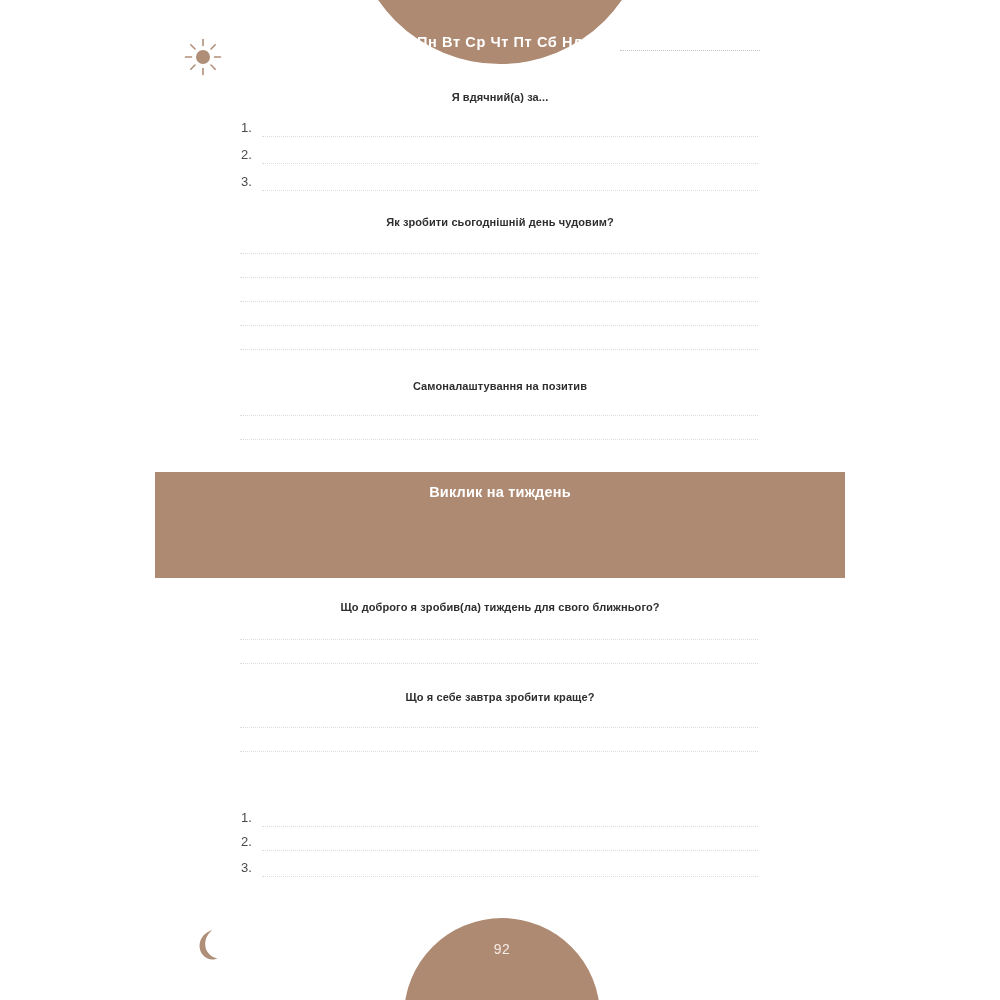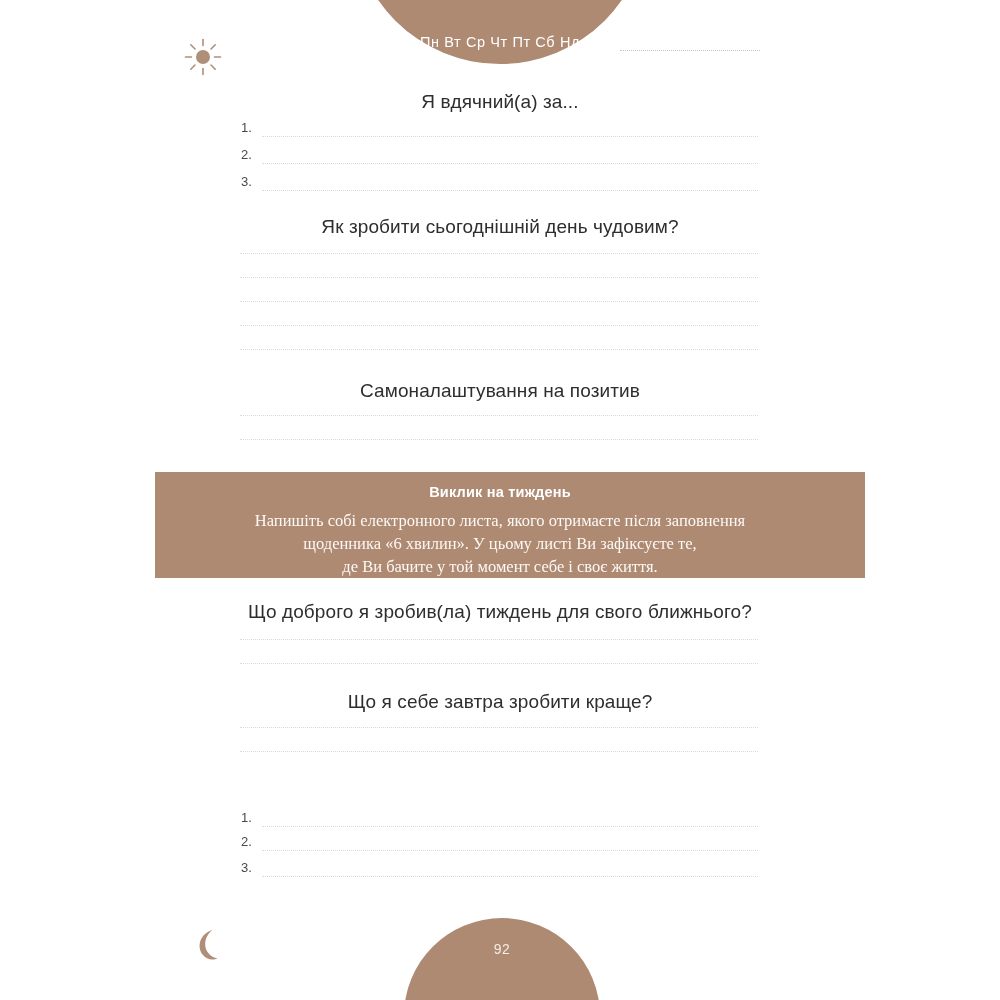--- a/index.html
+++ b/index.html
@@ -27,21 +27,21 @@
     border-radius: 50%;
     background: #ae8a72;
   }
   .weekdays {
     position: absolute;
     left: 352px;
     top: 34px;
     width: 296px;
     text-align: center;
     font-size: 14.5px;
-    font-weight: normal;
+    font-weight: bold;
     letter-spacing: 0.6px;
     color: #ffffff;
   }
   .date-line {
     position: absolute;
     left: 620px;
     top: 50px;
     width: 140px;
     height: 0;
     border-top: 1.5px dotted #c9c2bd;
@@ -84,22 +84,22 @@
     color: #f4ece7;
     letter-spacing: 0.5px;
   }
 
   
   .section-title {
     position: absolute;
     left: 240px;
     width: 520px;
     text-align: center;
-    font-size: 19px;
-    font-weight: 400;
+    font-size: 11px;
+    font-weight: 700;
     color: #2e2e2e;
     letter-spacing: 0.1px;
   }
   .rule {
     position: absolute;
     left: 240px;
     width: 518px;
     height: 0;
     border-top: 1.4px dotted #dcdcdc;
   }
@@ -115,21 +115,20 @@
   }
 
   
   .challenge-box {
     position: absolute;
     left: 155px;
     top: 472px;
     width: 690px;
     height: 106px;
     background: #ae8a72;
-    padding-left: 20px;
   }
   .challenge-title {
     position: absolute;
     left: 0;
     top: 12px;
     width: 690px;
     text-align: center;
     font-size: 14.5px;
     font-weight: bold;
     color: #ffffff;
@@ -184,25 +183,20 @@
   <div class="rule" style="top:301px"></div>
   <div class="rule" style="top:325px"></div>
   <div class="rule" style="top:349px"></div>
 
   <div class="section-title" style="top:380px">Самоналаштування на позитив</div>
   <div class="rule" style="top:415px"></div>
   <div class="rule" style="top:439px"></div>
 
   <div class="challenge-box">
     <div class="challenge-title">Виклик на тиждень</div>
-    <div class="challenge-body">
-      <div>Напишіть собі електронного листа, якого отримаєте після заповнення</div>
-      <div>щоденника «6 хвилин». У цьому листі Ви зафіксуєте те,</div>
-      <div>де Ви бачите у той момент себе і своє життя.</div>
-    </div>
   </div>
 
   <div class="section-title" style="top:601px">Що доброго я зробив(ла) тиждень для свого ближнього?</div>
   <div class="rule" style="top:639px"></div>
   <div class="rule" style="top:663px"></div>
 
   <div class="section-title" style="top:691px">Що я себе завтра зробити краще?</div>
   <div class="rule" style="top:727px"></div>
   <div class="rule" style="top:751px"></div>
 

